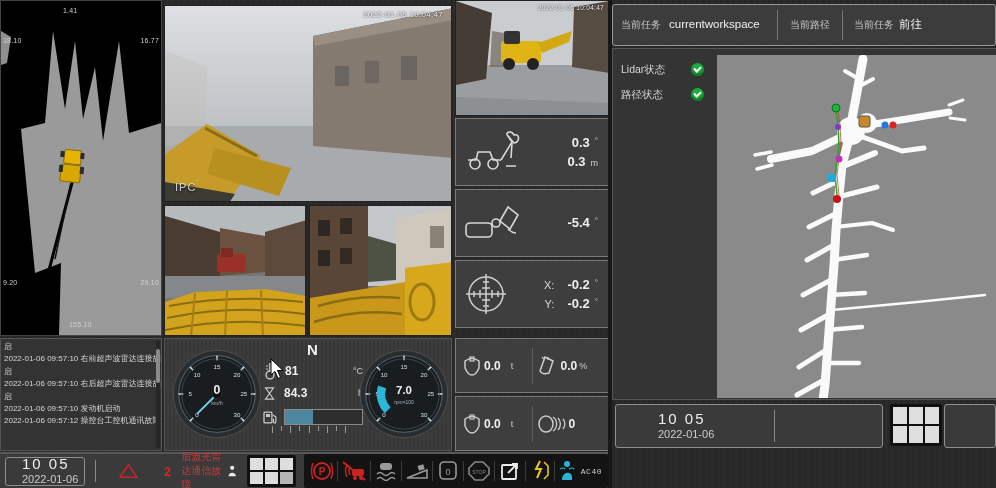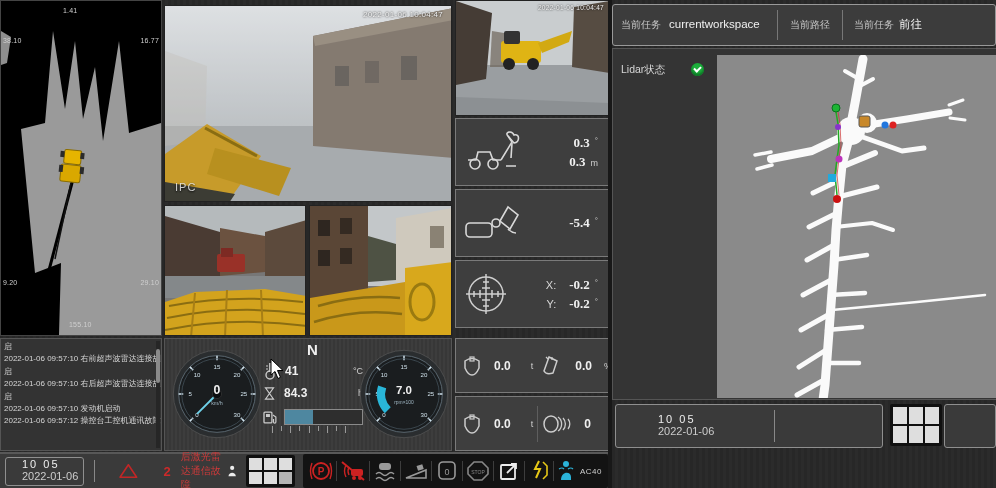--- a/index.html
+++ b/index.html
@@ -15,21 +15,21 @@
   
   .cam { position:absolute; background:#777; overflow:hidden; border:1px solid #222; }
   .cam svg { position:absolute; inset:0; }
   .cam-ts { position:absolute; top:4px; right:8px; font-size:8px; color:#f3f3f3; text-shadow:0 0 2px #000; letter-spacing:.3px; }
   .cam-ts.small { font-size:6.5px; top:3px; right:4px; }
   .cam-label { position:absolute; left:10px; bottom:8px; font-size:11px; color:#e8e8e8; opacity:.85; letter-spacing:1px; text-shadow:0 1px 2px #000; }
   
   .telem { position:absolute; left:455px; width:154px; height:68px; background:#3e3e3e; border:1px solid #7a7a7a; display:flex; align-items:center; padding:4px 10px 4px 8px; }
   .telem .vals { margin-left:auto; text-align:right; }
   .vrow { display:flex; align-items:baseline; justify-content:flex-end; gap:5px; line-height:1.5; }
-  .val { font-size:13px; color:#efefef; font-weight:bold;font-family:Liberation Serif, serif; }
+  .val { font-size:13px; color:#efefef; font-weight:bold; }
   .unit { font-size:9px; color:#cfcfcf; }
   .deg { font-size:8px; position:relative; top:-4px; }
   .xylab { font-size:11px; color:#d8d8d8; margin-right:8px; }
   
   .log { position:absolute; left:0; top:338px; width:162px; height:113px; background:#333; border:1px solid #555; padding:2px 8px 2px 3px; overflow:hidden; }
   .logline { font-size:8px; color:#d6d6d6; line-height:1.55; white-space:nowrap; }
   .log .sbar { position:absolute; right:1px; top:2px; width:4px; height:107px; background:#262626; }
   .log .sthumb { position:absolute; right:0; top:8px; width:4px; height:34px; background:#8a8a8a; border-radius:2px; }
   
   .cluster { position:absolute; left:164px; top:338px; width:288px; height:113px; background:repeating-linear-gradient(90deg,#373737 0 2px,#3d3d3d 2px 4px); border:1px solid #555; }
@@ -39,38 +39,38 @@
   .irow { display:flex; align-items:center; margin-top:4px; height:18px; }
   .irow .num { font-size:12px; color:#efefef; font-weight:bold; margin-left:8px; }
   .irow .u { font-size:9px; color:#cfcfcf; margin-left:auto; }
   .fuelbar { position:relative; width:80px; height:16px; border:1px solid #8a8a8a; background:#2e2e2e; margin-left:6px; }
   .fuelfill { position:absolute; left:0; top:0; bottom:0; width:37%; background:#4e87a0; }
   .fticks { display:flex; width:80px; margin-left:6px; justify-content:space-between; padding:0 3px; }
   .fticks i { display:block; width:1px; height:5px; background:#999; }
   .fticks i:nth-child(odd){ height:7px; }
   
   .wrow { position:absolute; left:455px; width:154px; height:55px; background:#3e3e3e; border:1px solid #7a7a7a; display:flex; align-items:center; padding:0 6px; }
-  .wcell { display:flex; align-items:center; gap:12px; flex:1; }
+  .wcell { display:flex; align-items:center; gap:2px; flex:1; }
   .wdiv { width:1px; height:36px; background:#5e5e5e; margin:0 4px; }
   .wval { font-size:12px; font-weight:bold; color:#efefef; }
   .wunit { font-size:9px; color:#cfcfcf; }
   
   .statusbar { position:absolute; left:0; top:452px; width:608px; height:36px; background:#3a3a3a; border-top:2px solid #585858; display:flex; align-items:center; }
   .timebox { width:136px; height:29px; margin-left:5px; border:1px solid #8f8f8f; border-radius:3px; display:flex; flex-direction:column; justify-content:center; padding-left:16px; }
-  .tb-time { font-size:11px; color:#eee; letter-spacing:2px; line-height:1.1; }
+  .tb-time { font-size:15px; color:#eee; letter-spacing:2px; line-height:1.1; }
   .tb-date { font-size:11px; color:#ccc; line-height:1.2; }
   .vsep { width:1px; height:22px; background:#888; margin-left:10px; }
   .alarm-count { font-size:13px; font-weight:bold; color:#cc2a2a; margin-left:26px; }
   .alarm-text { font-size:10px; color:#cc3a3a; margin-left:10px; }
   .gridbtn { display:grid; grid-template-columns:repeat(3,13px); grid-template-rows:repeat(2,12px); gap:2px; background:#101010; padding:3px; border-radius:2px; }
   .gridbtn i { background:#dedede; display:block; }
   .gridbtn i:last-child { background:#b5b5b5; }
   .toolbar { display:flex; align-items:center; height:34px; background:#131313; border-radius:2px; margin-left:8px; padding:0 6px; gap:3px; }
   .tsep { width:1px; height:20px; background:#3d3d3d; }
-  .aclabel { font-size:8px; color:#cfcfcf; margin-left:2px; letter-spacing:.5px; }
+  .aclabel { font-size:8px; color:#cfcfcf; margin-left:2px; letter-spacing:.5px;font-family:Liberation Mono, monospace; }
   
   .rheader { position:absolute; left:612px; top:4px; width:384px; height:42px; background:#3c3c3c; border:1px solid #999; border-radius:3px; display:flex; align-items:center; overflow:hidden; }
   .rh-lab { font-size:10px; color:#c8c8c8; flex:none; text-align:center; }
   .rh-val { font-size:11.5px; color:#f0f0f0; line-height:1.15; word-break:break-all; flex:none; }
   .rh-sep { width:1px; height:30px; background:#777; margin:0 6px; flex:none; }
   .rbody { position:absolute; left:612px; top:48px; width:444px; height:352px; background:#343434; border:1px solid #555; }
   .srow { display:flex; align-items:center; height:25px; padding-left:8px; }
   .srow .slabel { font-size:10.5px; color:#d5d5d5; width:62px; }
   .check { width:13px; height:13px; border-radius:50%; background:#1daf3c; box-shadow:inset 0 -2px 3px #0a6e22; position:relative; margin-left:8px; }
   .check:after { content:""; position:absolute; left:3px; top:3px; width:5px; height:3px; border-left:2px solid #fff; border-bottom:2px solid #fff; transform:rotate(-45deg); }
@@ -295,21 +295,21 @@
 
     <div class="ginfo">
       <div class="gear">N</div>
       <div class="irow">
         <svg width="14" height="18" viewBox="0 0 14 18">
           <circle cx="7" cy="13" r="4" fill="none" stroke="#ccc" stroke-width="1.4"></circle>
           <line x1="7" y1="1" x2="7" y2="10" stroke="#ccc" stroke-width="1.8"></line>
           <line x1="3" y1="4" x2="5" y2="4" stroke="#ccc" stroke-width="1"></line>
           <line x1="3" y1="7" x2="5" y2="7" stroke="#ccc" stroke-width="1"></line>
         </svg>
-        <span class="num">41</span>
+        <span class="num">81</span>
         <span class="u">°C</span>
       </div>
       <div class="irow">
         <svg width="13" height="17" viewBox="0 0 16 18">
           <path d="M3,2 H13 L8,9 L13,16 H3 L8,9 Z" fill="none" stroke="#ccc" stroke-width="1.4"></path>
         </svg>
         <span class="num">84.3</span>
         <span class="u">h</span>
       </div>
       <div class="irow" style="margin-top:6px;">
@@ -488,20 +488,24 @@
     <span class="rh-lab" style="width:52px;">当前路径</span>
     <span class="rh-sep"></span>
     <span class="rh-lab" style="width:50px;">当前任务</span>
     <span class="rh-val" style="width:40px;">前往</span>
   </div>
 
   <div class="rbody">
     <div style="position:absolute; left:0; top:8px; width:104px;">
       <div class="srow">
         <span class="slabel">Lidar状态</span>
+        <span class="check"></span>
+      </div>
+      <div class="srow">
+        <span class="slabel">路径状态</span>
         <span class="check"></span>
       </div>
     </div>
 
     <div class="mapview">
       <svg width="280" height="345" viewBox="0 0 280 345">
         <g stroke="#fafafa" fill="none" stroke-linecap="round" stroke-linejoin="round">
           <path d="M146,4 L138,48 L133,74" stroke-width="9"></path>
           <path d="M142,24 L128,16" stroke-width="4"></path>
           <path d="M141,32 L156,24" stroke-width="4"></path>

